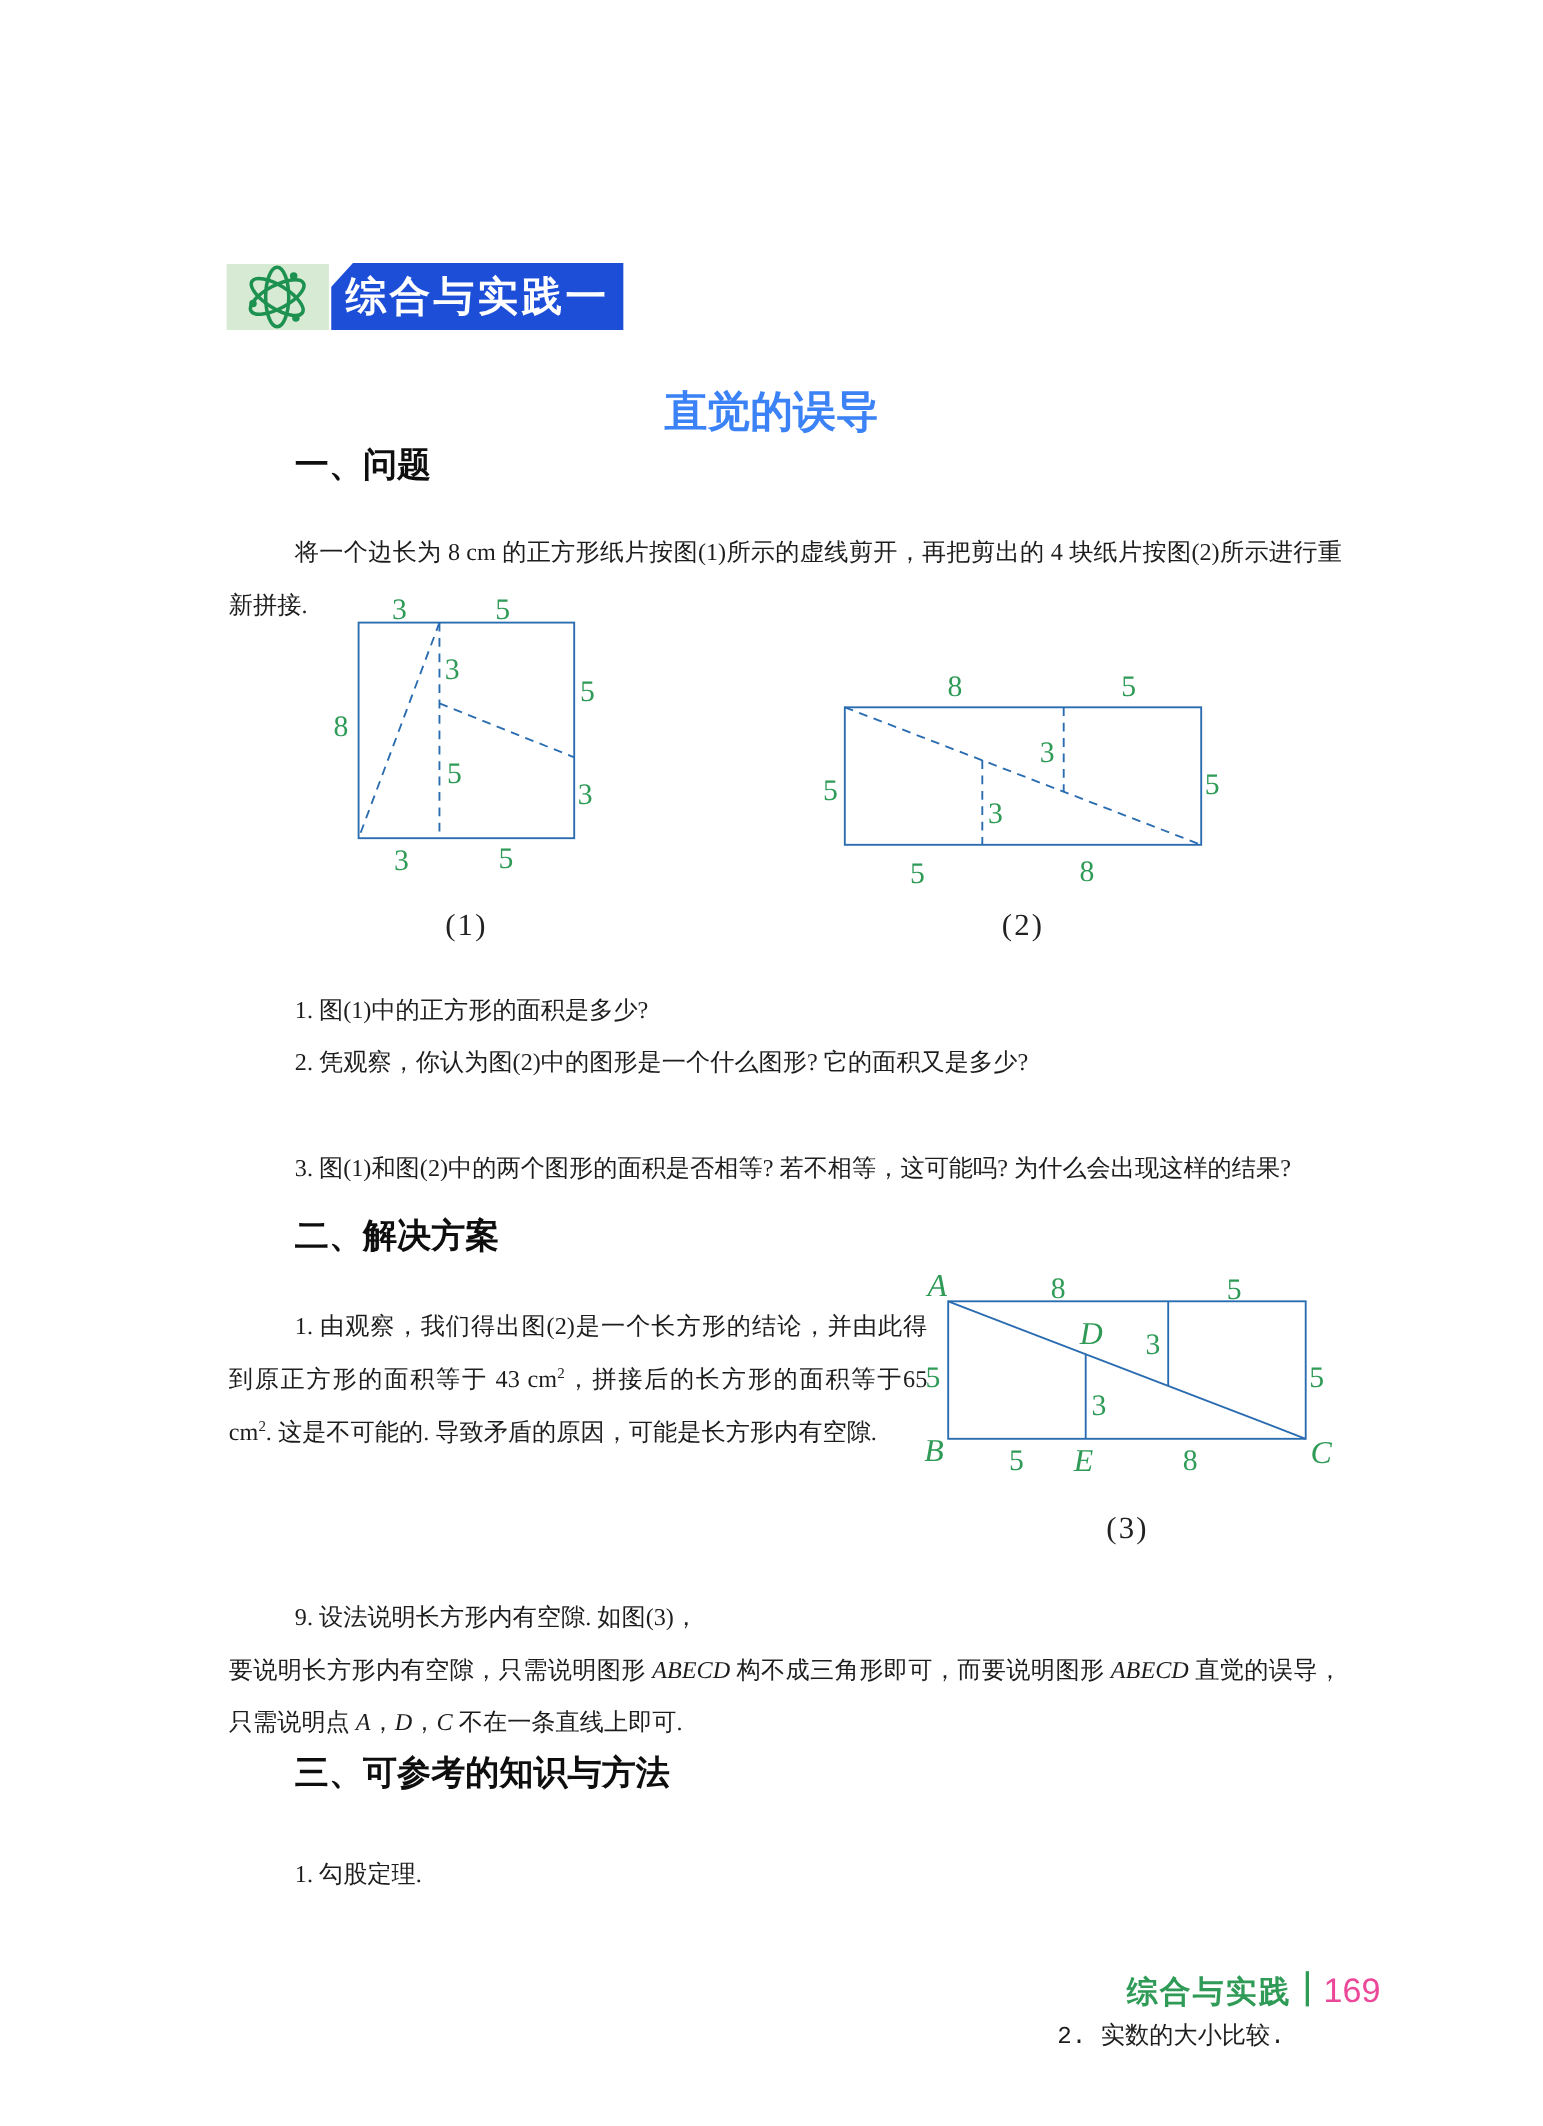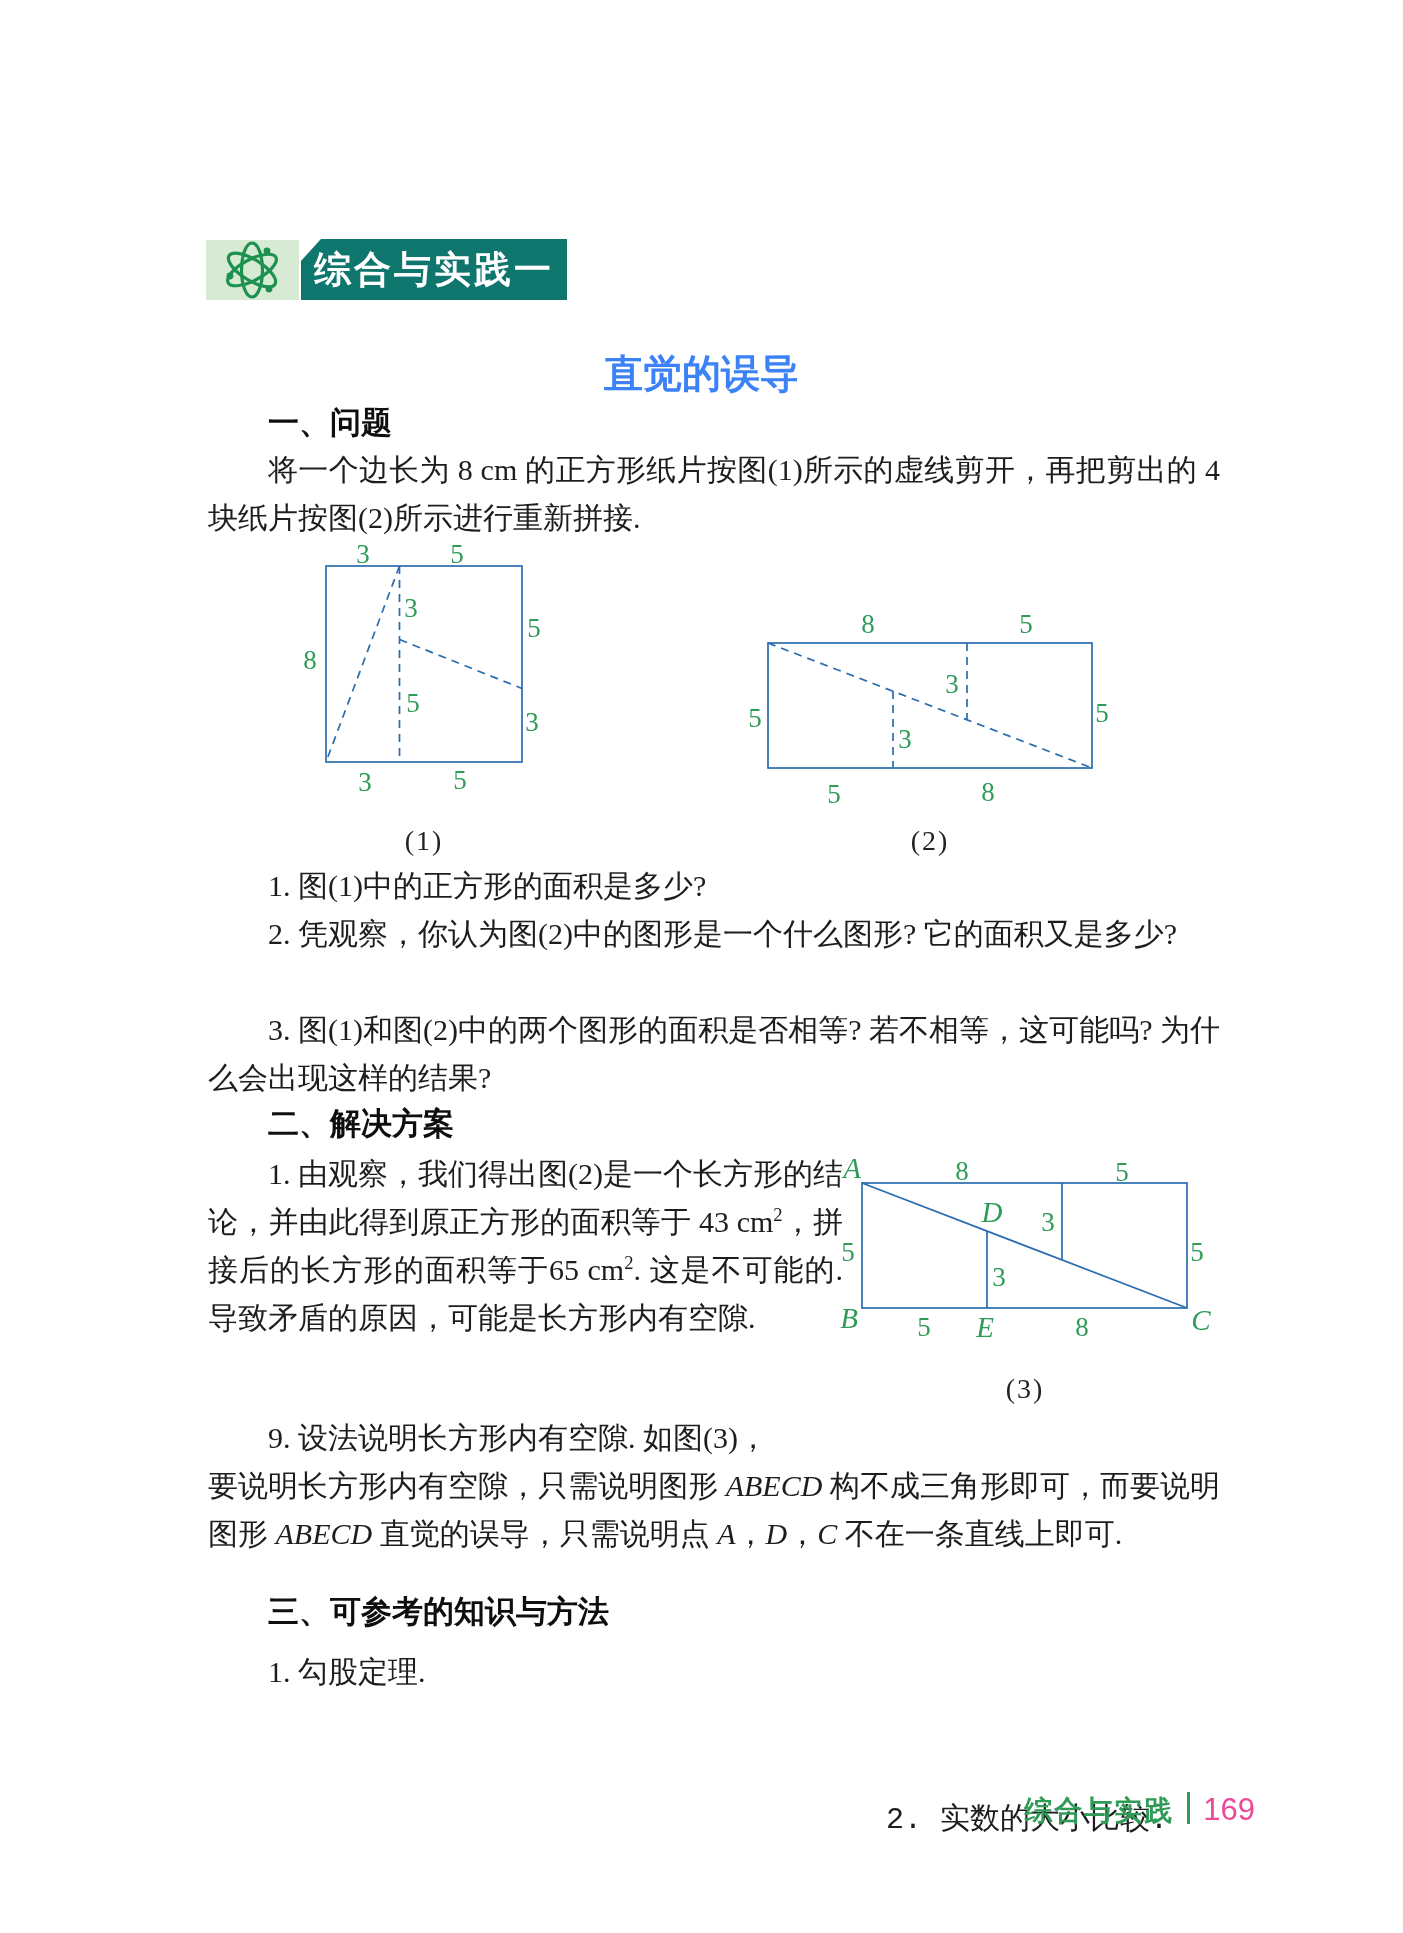--- a/index.html
+++ b/index.html
@@ -2,34 +2,34 @@
 <html><head>
 <meta charset="utf-8">
 <style>
   html,body{margin:0;padding:0;background:#ffffff;}
   .page{position:relative;width:1403px;height:1933px;background:#ffffff;overflow:hidden;
         font-family:"Liberation Serif","DejaVu Serif",serif;}
   .abs{position:absolute;}
 
   
   .badge-iconbox{left:206px;top:240px;width:93px;height:60px;background:#d7ead3;}
-  .badge-banner{left:301px;top:239px;width:266px;height:61px;background:#0f766e;
+  .badge-banner{left:301px;top:239px;width:266px;height:61px;background:#1d4ed8;
                 clip-path:polygon(0 100%,0 36%,7.5% 0,100% 0,100% 100%);
                 display:flex;align-items:center;justify-content:center;}
   .badge-banner span{font-family:"Liberation Sans","DejaVu Sans",sans-serif;
                 font-weight:700;font-size:37px;color:#ffffff;letter-spacing:3px;}
 
   .title{left:0;top:347px;width:1403px;text-align:center;
          font-family:"Liberation Sans","DejaVu Sans",sans-serif;
          font-weight:700;font-size:39px;color:#3b82f6;}
 
   .heading{font-family:"Liberation Sans","DejaVu Sans",sans-serif;
            font-weight:700;font-size:31px;color:#0e0e0e;line-height:40px;}
 
-  .body-text{font-size:30px;line-height:48px;color:#1d1d1d;text-align:justify;}
+  .body-text{font-size:22px;line-height:48px;color:#1d1d1d;text-align:justify;margin-top:32px;}
   .indent{text-indent:60px;}
   .it{font-style:italic;}
   sup{font-size:0.62em;line-height:0;vertical-align:super;}
 
   
   svg text{font-family:"Liberation Serif","DejaVu Serif",serif;}
   .glabel{fill:#2f9b57;font-size:27px;}
   .gcap{fill:#222222;font-size:28px;letter-spacing:2px;}
   .gvert{fill:#2f9b57;font-size:29px;font-style:italic;}
   .bline{stroke:#2a6cb0;stroke-width:1.7;fill:none;}

